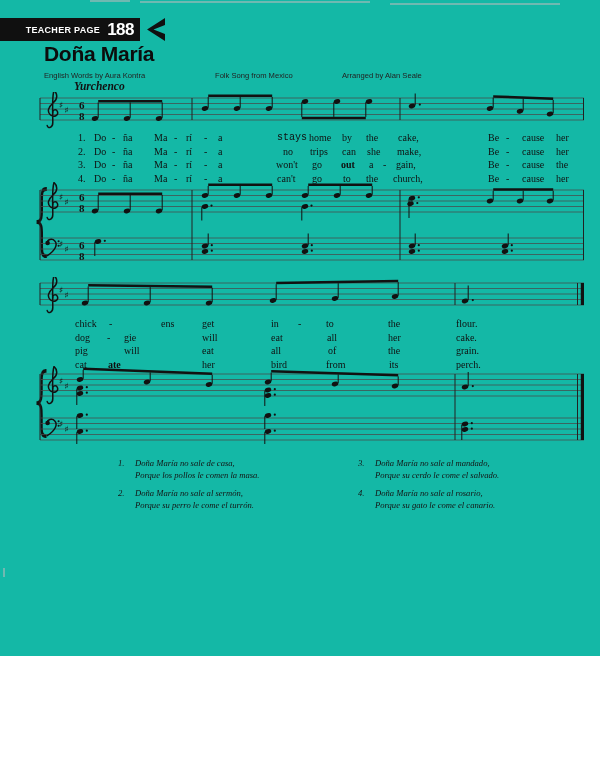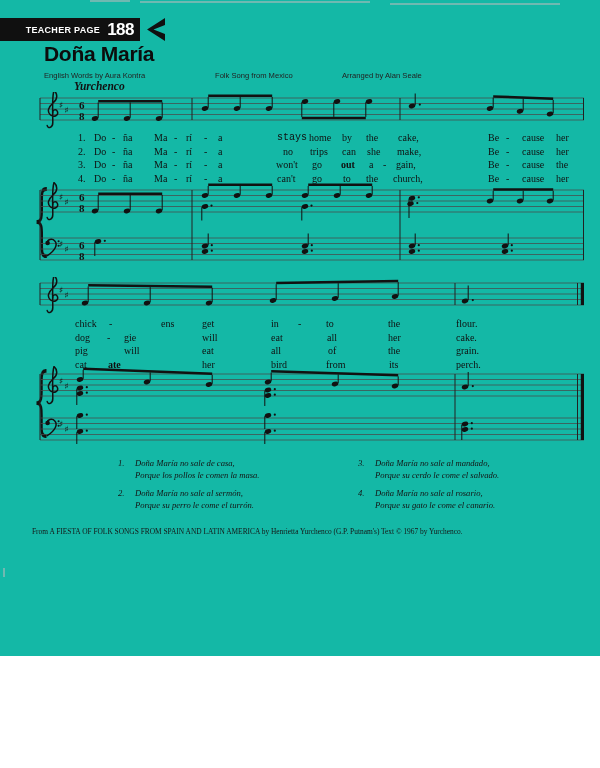--- a/index.html
+++ b/index.html
@@ -429,14 +429,13 @@
     <span class="vnum">3.</span>
     <div class="vl1">Doña María no sale al mandado,</div>
     <div class="vl2">Porque su cerdo le come el salvado.</div>
   </div>
   <div class="verse v4">
     <span class="vnum">4.</span>
     <div class="vl1">Doña María no sale al rosario,</div>
     <div class="vl2">Porque su gato le come el canario.</div>
   </div>
 
-  <div class="footer">From A FIESTA OF FOLK SONGS FROM SPAIN AND LATIN AMERICA by Henrietta Yurchenco (G.P. Putnam's) Text © 1967 by Yurchenco.</div>
 </div>
 
 </body></html>

